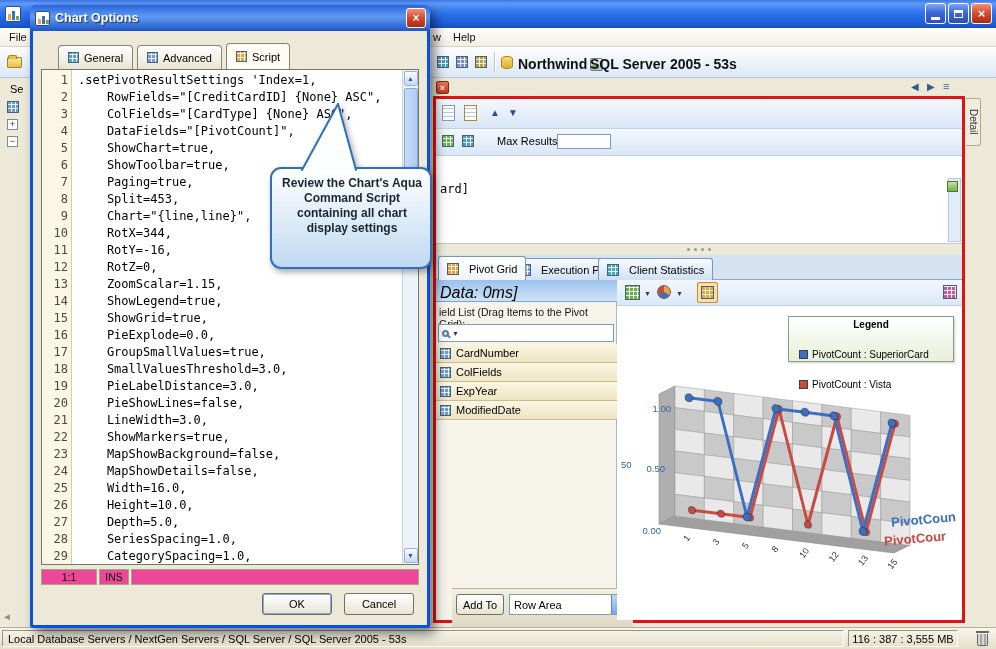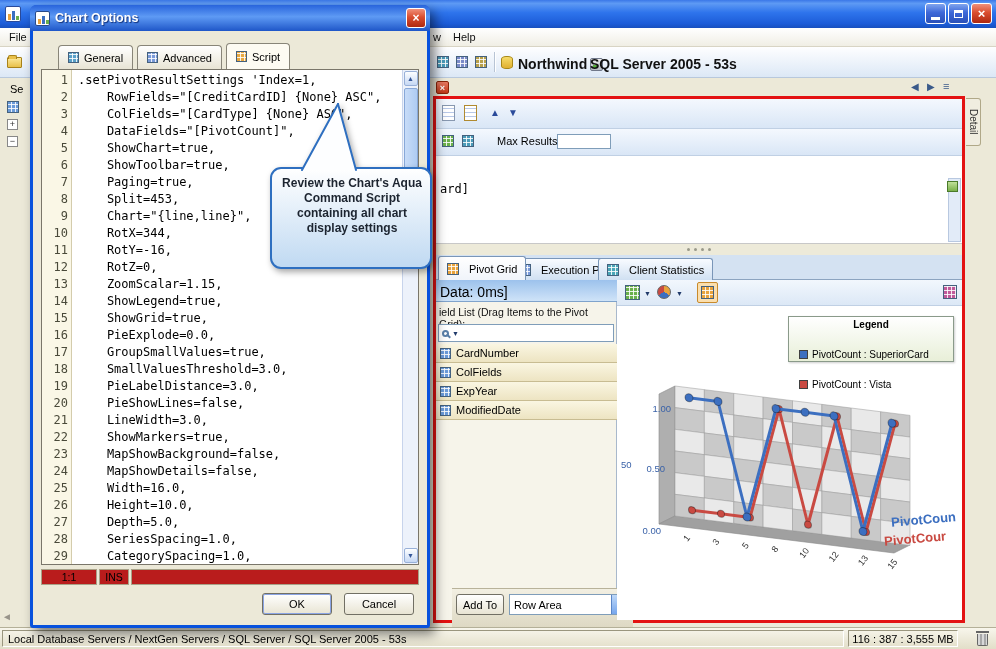--- a/index.html
+++ b/index.html
@@ -55,21 +55,21 @@
   .splitter { position:absolute; left:0; top:145px; width:526px; height:11px; background:#EDEAD9; display:flex; align-items:center; justify-content:center; gap:4px; }
   .splitter i { width:3px; height:3px; border-radius:50%; background:#9A9A8A; }
 
   .rtabs { position:absolute; left:0; top:156px; width:526px; height:25px; background:#D4E2F2; border-bottom:1px solid #8CA4C0; }
   .rtab { position:absolute; top:3px; height:22px; display:flex; align-items:center; gap:10px; padding:0 8px; font-size:11px;
     border:1px solid #7A96B8; border-bottom:none; border-radius:3px 3px 0 0; background:linear-gradient(#F8FBFF,#D0E0F2); }
   .rtab.active { top:1px; height:24px; background:linear-gradient(#FFFFFF,#F0F4FA); z-index:2; }
 
   .leftpanel { position:absolute; left:0; top:181px; width:181px; height:340px; background:#F6F4EA; border-right:1px solid #A8B8CC; }
   .databar { position:absolute; left:0; top:0; width:181px; height:22px; background:linear-gradient(#9CC2EC,#CFE3F8); border-bottom:1px solid #7FA3CC; }
-  .databar span { position:absolute; left:4px; top:4px; font-size:14px; }
+  .databar span { position:absolute; left:4px; top:4px; font-size:16px;font-style:italic; }
   .fllabel { position:absolute; left:3px; top:26px; font-size:10.5px; color:#111; }
   .searchbox { position:absolute; left:2px; top:44px; width:176px; height:18px; background:#fff; border:1px solid #7F9DB9; display:flex; align-items:center; gap:3px; padding:0 3px; }
   .mag { width:7px; height:7px; border:2px solid #5A7FA8; border-radius:50%; position:relative; }
   .mag::after { content:""; position:absolute; width:5px; height:2px; background:#5A7FA8; transform:rotate(45deg); right:-4px; bottom:-2px; }
   .searchbox input { border:none; outline:none; flex:1; height:14px; font-size:10px; background:transparent; }
   .fieldrow { position:absolute; left:0; width:181px; height:19px; background:linear-gradient(#FAF6E2,#EDE4C2); border-bottom:1px solid #C8BC92; display:flex; align-items:center; gap:5px; padding:0 4px; font-size:11px; }
   .lp-bottom { position:absolute; left:16px; top:308px; width:181px; height:41px; background:linear-gradient(#F2EFE2,#DDD8C2); border-top:1px solid #B8B29A; }
   .xpbtn { border:1px solid #716F64; border-radius:3px; background:linear-gradient(#FFFFFF,#E8E4D3); font-size:11px; display:flex; align-items:center; justify-content:center; }
   .combo { position:absolute; background:#fff; border:1px solid #7F9DB9; display:flex; align-items:center; font-size:11px; }
   .combo .txt { flex:1; padding-left:4px; }
@@ -118,21 +118,21 @@
   .dtab .grid-icon { width:11px; height:11px; }
   .ed-frame { position:absolute; left:8px; top:38px; width:378px; height:496px; border:1px solid #7A766A; background:#fff; display:flex; }
   .gutter { width:30px; background:#FAF7E6; border-right:1px solid #D4CCAC; color:#4A4A3A; text-align:right; padding:2px 3px 0 0;
     font-family:"DejaVu Sans Mono",monospace; font-size:12px; line-height:17px; }
   .codelines { flex:1; padding:2px 0 0 6px; font-family:"DejaVu Sans Mono",monospace; font-size:12px; line-height:17px; white-space:pre; overflow:hidden; }
   .dscroll { width:16px; background:#EDF2FB; border-left:1px solid #C8D4EC; display:flex; flex-direction:column; }
   .sarrow { width:14px; height:15px; margin:0 auto; background:linear-gradient(#FDFEFF,#C6D8F4); border:1px solid #98B0D8; border-radius:2px;
     color:#36589A; font-size:7px; display:flex; align-items:center; justify-content:center; }
   .sthumb { width:14px; height:105px; margin:2px auto 0; background:linear-gradient(90deg,#C8DCF8,#AECBF2); border:1px solid #88A8D8; border-radius:2px; }
   .strack { flex:1; }
-  .dstat { position:absolute; top:538px; height:16px; border:1px solid #A8A288; background:#b91c1c; font-size:10.5px; display:flex; align-items:center; justify-content:center; }
+  .dstat { position:absolute; top:538px; height:16px; border:1px solid #A8A288; background:#ec4899; font-size:10.5px; display:flex; align-items:center; justify-content:center; }
   .dbtn { position:absolute; top:562px; width:70px; height:22px; }
 
   
   .callout { position:absolute; left:268px; top:98px; width:168px; height:176px; z-index:30; filter:drop-shadow(2px 3px 3px rgba(0,0,0,.35)); }
   .callout-text { position:absolute; left:10px; top:78px; width:148px; text-align:center; font-weight:bold; font-size:12px; line-height:15px; color:#1C2430; }
 </style>
 </head>
 <body>
 
 <div class="screen">

